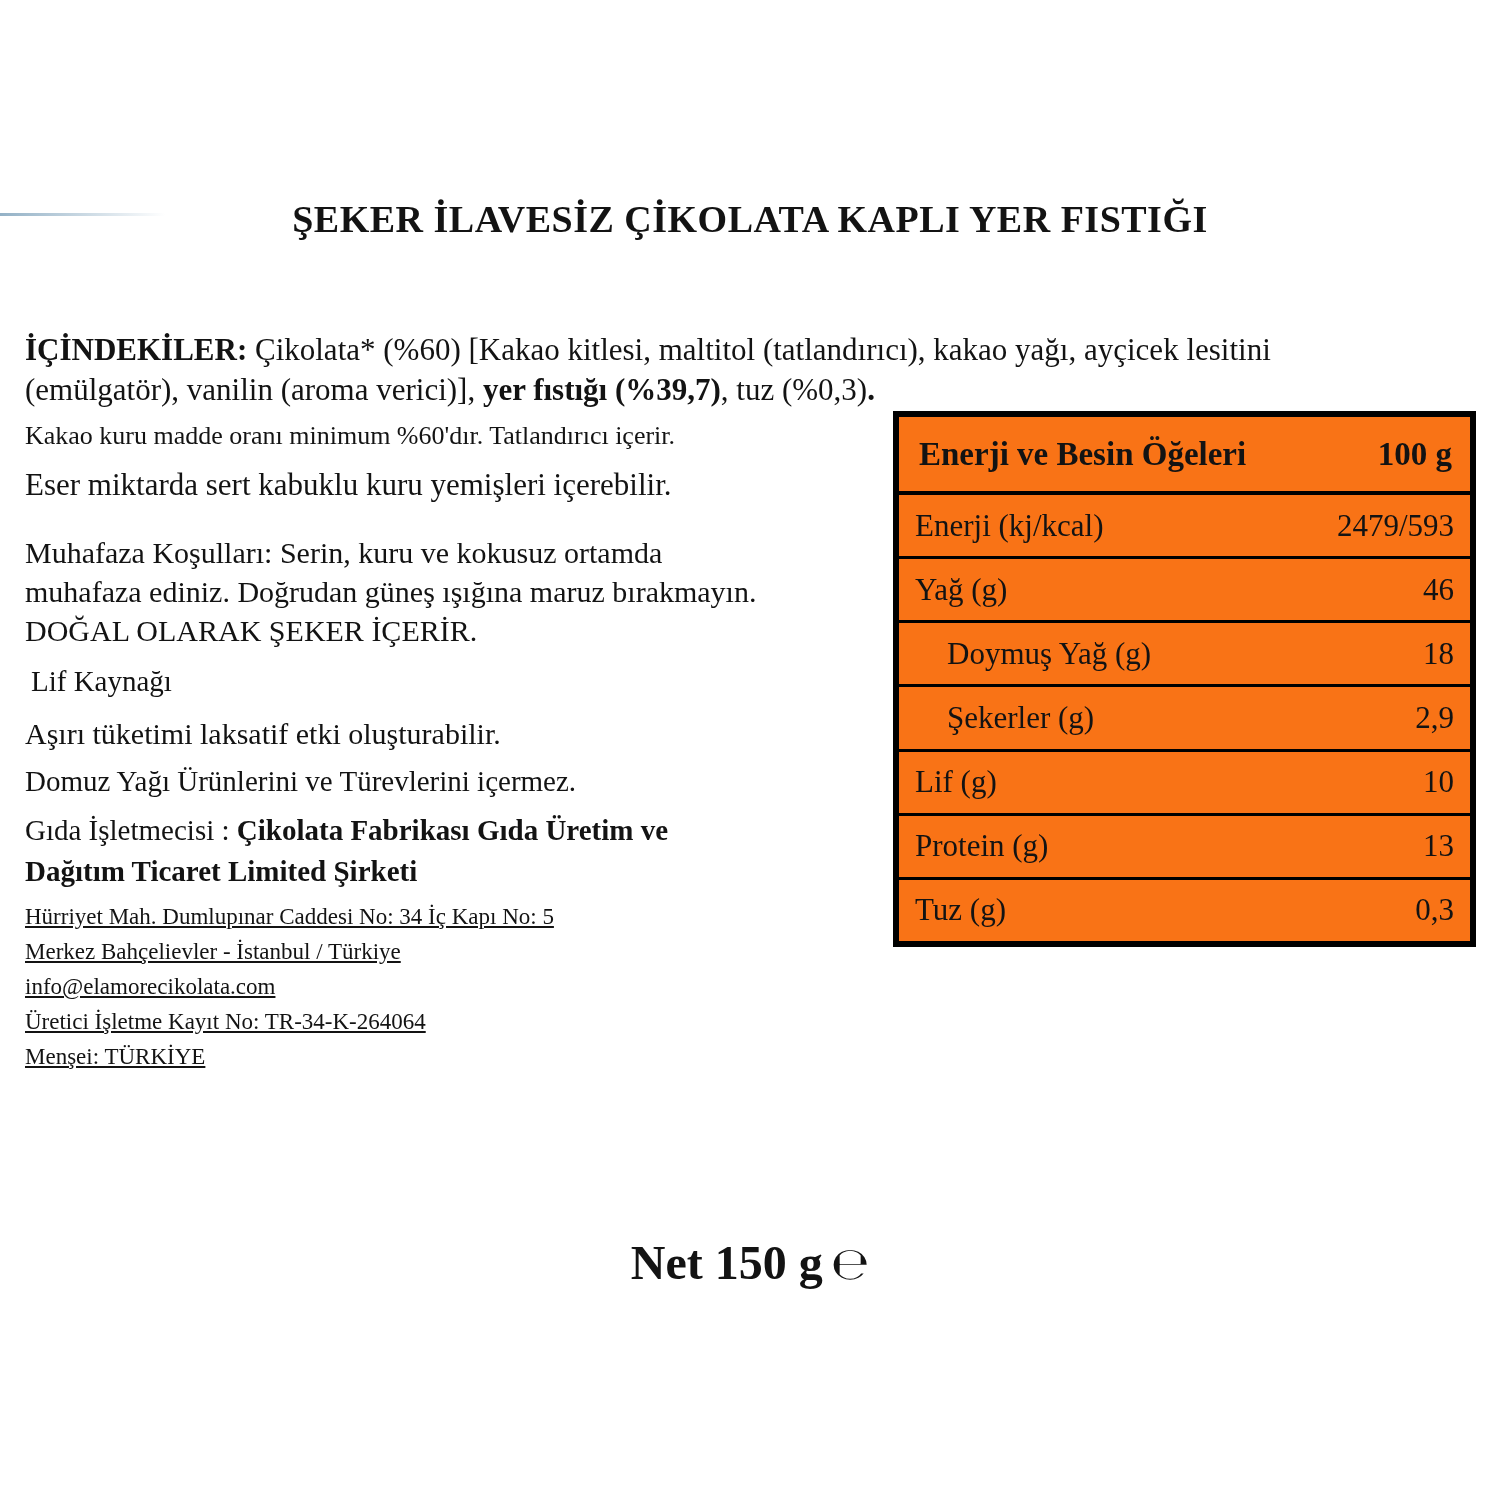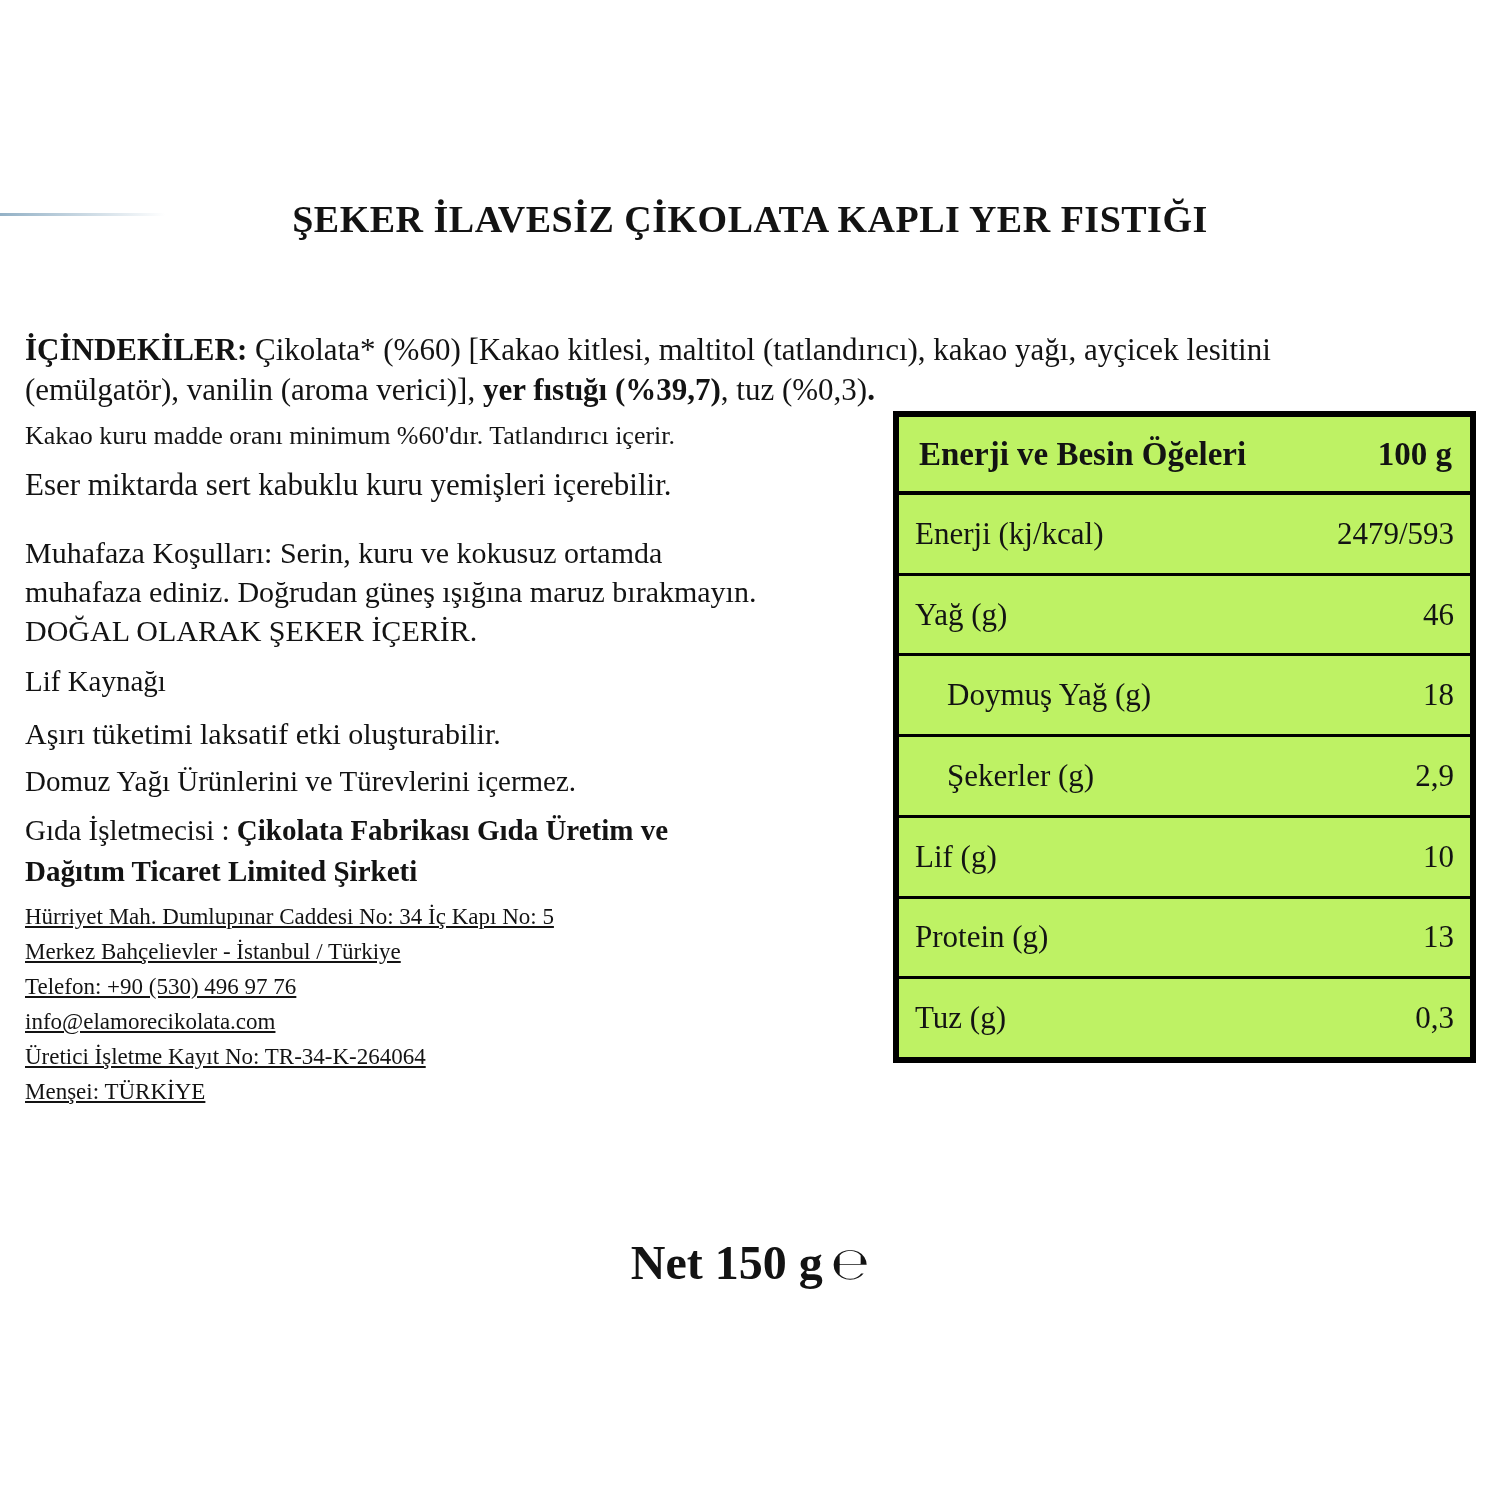--- a/index.html
+++ b/index.html
@@ -27,30 +27,30 @@
     position:absolute; top:330px; left:25px; width:1460px;
     font-size:31px; line-height:40px;
   }
   .ingredients b { font-weight:700; }
 
   .left-col { position:absolute; top:421px; left:25px; width:868px; }
   .p-cocoa    { font-size:26px; margin-bottom:16px; }
   .p-trace    { font-size:31px; margin-bottom:30px; }
   .p-storage  { font-size:30px; line-height:39px; margin-bottom:3px; }
   .p-natural  { font-size:30px; margin-bottom:17px; }
-  .p-fiber    { font-size:29px; margin-bottom:19px; }
+  .p-fiber    { font-size:29px; margin-bottom:19px;margin-left:6px; }
   .p-laxative { font-size:30px; margin-bottom:14px; }
   .p-lard     { font-size:29px; margin-bottom:12px; }
   .p-producer { font-size:29px; line-height:41px; margin-bottom:7px; }
   .p-producer b { font-weight:700; }
   .contact p  { font-size:23px; line-height:35px;text-decoration:underline; }
 
   .ntable {
-    position:absolute; left:893px; top:411px; width:583px; height:652px;
-    border:6px solid #000000; background:#bef264;
+    position:absolute; left:893px; top:411px; width:583px; height:536px;
+    border:6px solid #000000; background:#f97316;
     display:flex; flex-direction:column;
   }
   .nheader {
     height:78px; flex:none; border-bottom:4px solid #000000;
     display:flex; align-items:center; justify-content:space-between;
     padding:0 18px 0 20px; font-size:33px; font-weight:700;
   }
   .nrow {
     flex:1; border-bottom:3px solid #000000;
     display:flex; align-items:center; justify-content:space-between;
@@ -91,21 +91,20 @@
   <p class="p-fiber">Lif Kaynağı</p>
   <p class="p-laxative">Aşırı tüketimi laksatif etki oluşturabilir.</p>
   <p class="p-lard">Domuz Yağı Ürünlerini ve Türevlerini içermez.</p>
   <p class="p-producer">
     <span>Gıda İşletmecisi : </span><b>Çikolata Fabrikası Gıda Üretim ve</b><br>
     <b>Dağıtım Ticaret Limited Şirketi</b>
   </p>
   <div class="contact">
     <p>Hürriyet Mah. Dumlupınar Caddesi No: 34 İç Kapı No: 5</p>
     <p>Merkez Bahçelievler - İstanbul / Türkiye</p>
-    <p>Telefon: +90 (530) 496 97 76</p>
     <p>info@elamorecikolata.com</p>
     <p>Üretici İşletme Kayıt No: TR-34-K-264064</p>
     <p>Menşei: TÜRKİYE</p>
   </div>
 </div>
 
 <div class="ntable">
   <div class="nheader">
     <span class="nlabel">Enerji ve Besin Öğeleri</span>
     <span class="nvalue">100 g</span>

